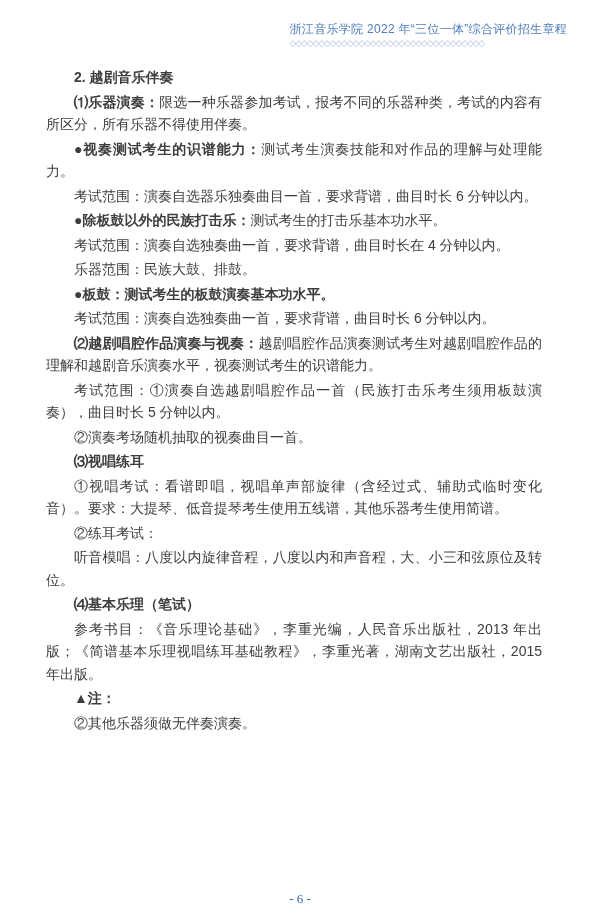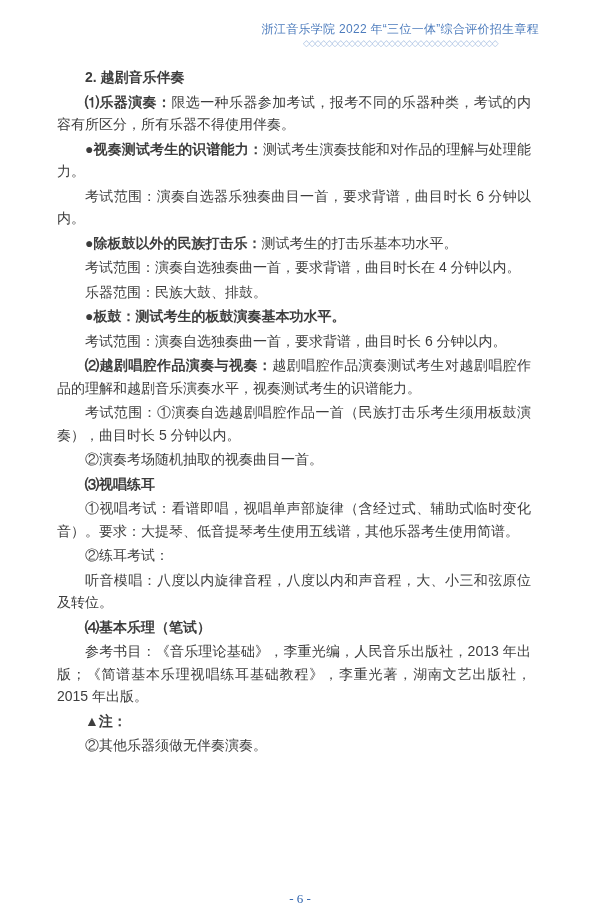--- a/index.html
+++ b/index.html
@@ -9,22 +9,22 @@
     width: 600px;
     height: 923px;
     margin: 0 auto;
     background: var(--background, #ffffff);
     font-family: "Liberation Sans", sans-serif;
     overflow: hidden;
   }
   .header {
     position: absolute;
     top: 21px;
-    right: 61px;
-    text-align: center;
+    right: 33px;
+    text-align: left;
   }
   .header-title {
     color: var(--header-blue, #4d7cbd);
     font-size: 12px;
     letter-spacing: 0.3px;
     line-height: 16px;
   }
   .chain {
     color: var(--chain-blue, #a9c0e2);
     font-size: 9px;
@@ -39,21 +39,21 @@
     top: 64px;
     left: 42px;
     right: 54px;
   }
   .para {
     font-size: 14px;
     line-height: 22.5px;
     color: var(--body-text, #3d3d3d);
     text-align: justify;
     text-indent: 2em;
-    margin: 2px 15px;
+    margin: 2px 4px;
   }
   .para.heading {
     font-weight: bold;
     text-align: left;
   }
   .para strong { font-weight: bold; }
   .footer {
     position: absolute;
     bottom: 16px;
     left: 0;

